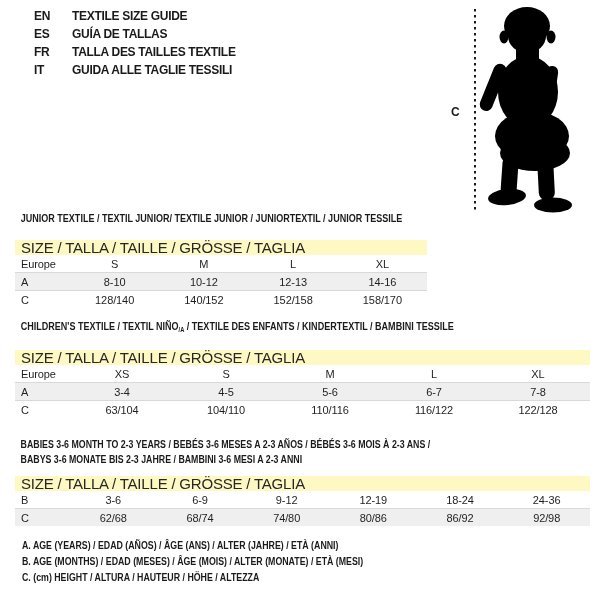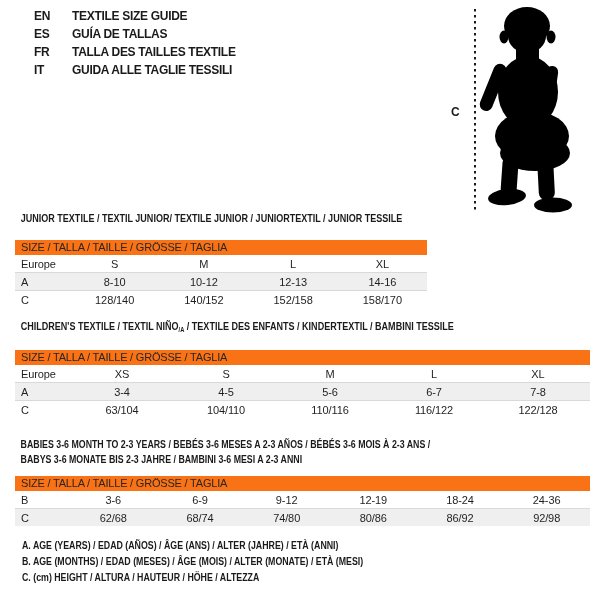--- a/index.html
+++ b/index.html
@@ -27,22 +27,22 @@
   }
   .sec-junior .table-title{margin-bottom:15px;}
   .sec-children .table-title{margin-bottom:14px;}
   .sec-babies .title-line{
     padding-left:7px;font-weight:bold;font-size:11px;line-height:15px;
     white-space:nowrap;transform:scaleX(0.80);transform-origin:0 0;
   }
   .sec-babies .title-block{margin-bottom:9px;}
   .sub{font-size:7px;vertical-align:-2px;}
   .size-band{
-    height:15px;line-height:15px;background:#f97316;color:#262626;
-    font-size:11px;letter-spacing:-0.2px;padding-left:6px;
+    height:15px;line-height:15px;background:#fef9c3;color:#262626;
+    font-size:15px;letter-spacing:-0.2px;padding-left:6px;
   }
   table.size-table{
     width:100%;border-collapse:collapse;table-layout:fixed;
     font-size:11px;letter-spacing:-0.1px;color:#1f1f1f;
   }
   table.size-table col.col-label{width:55px;}
   table.size-table td{height:17px;text-align:center;padding:0;}
   table.size-table td.row-label{text-align:left;padding-left:6px;}
   table.size-table tr{border-bottom:1px solid #d9d9d9;}
   table.size-table tr:last-child{border-bottom:none;}

